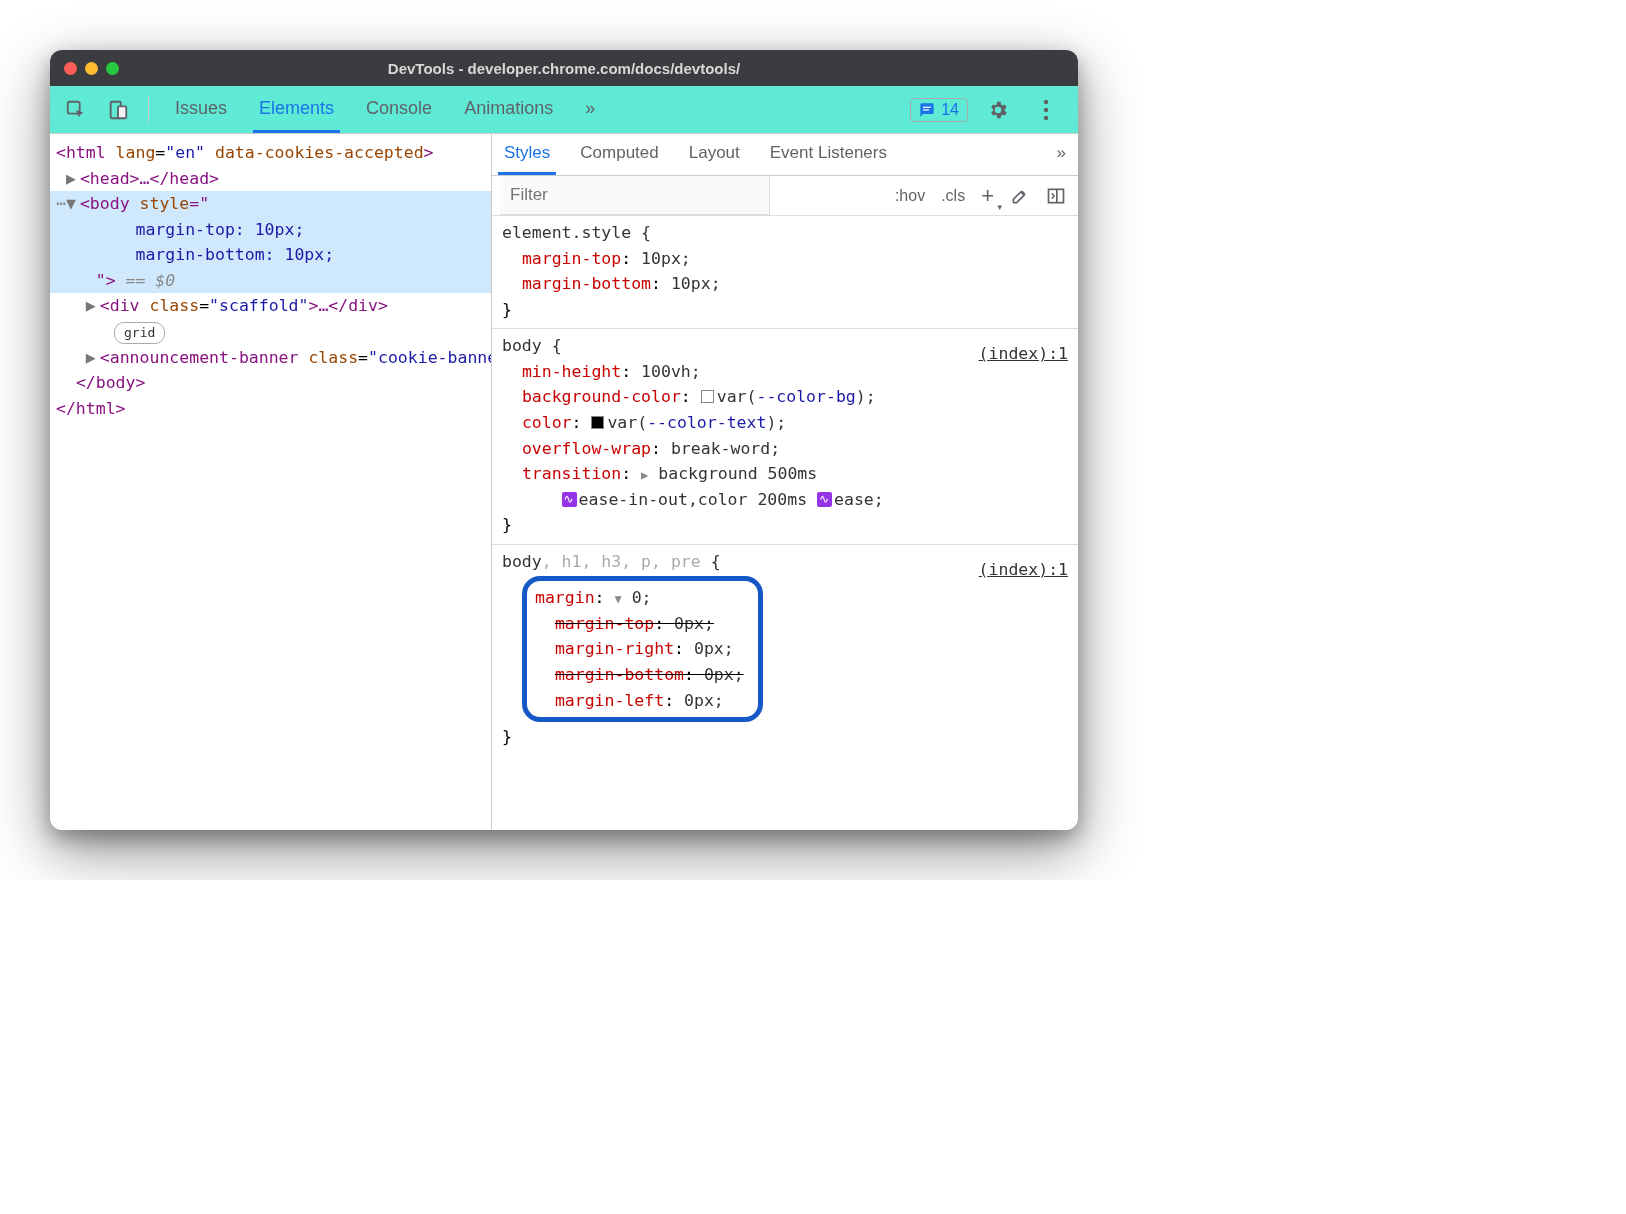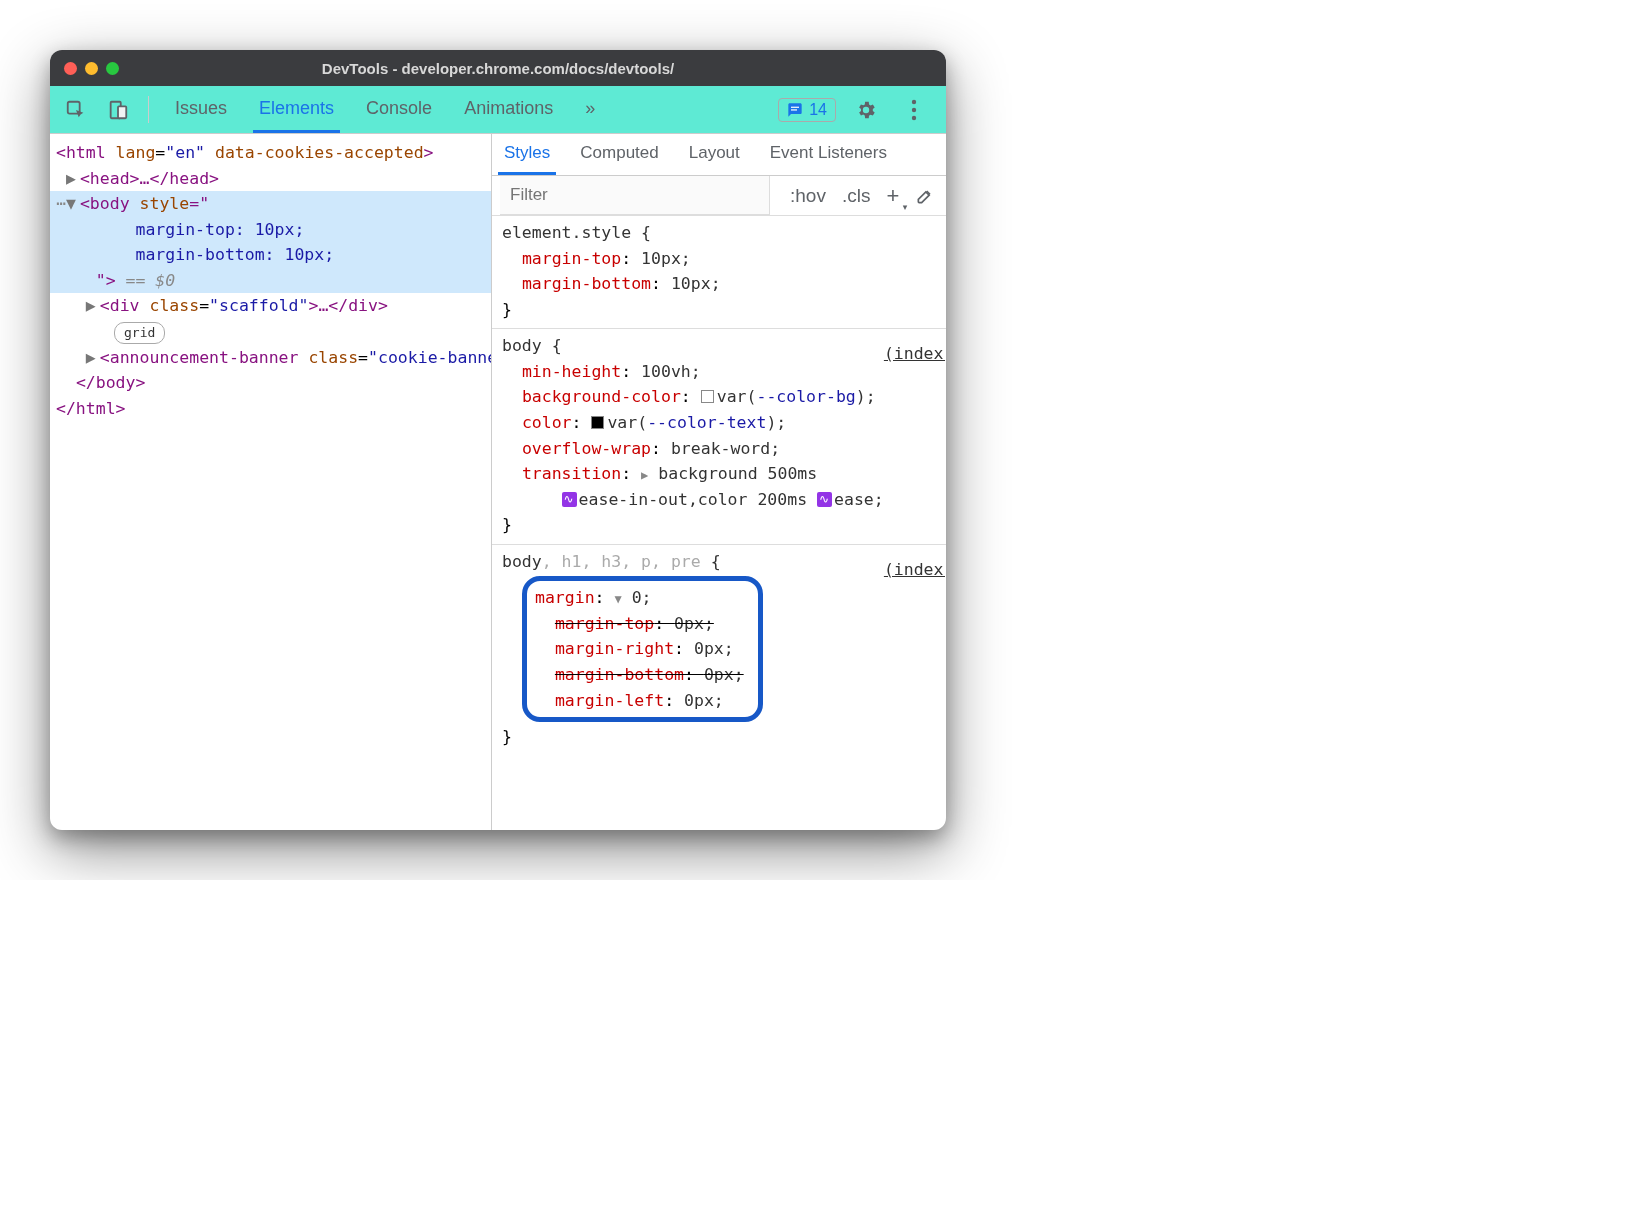--- a/index.html
+++ b/index.html
@@ -3,21 +3,21 @@
 <meta charset="utf-8">
 <style>
   * { box-sizing: border-box; }
   body {
     margin: 0;
     padding: 50px;
     background: #fff;
     font-family: "Helvetica Neue", Arial, sans-serif;
   }
   .window {
-    width: 896px;
+    width: 1028px;
     border-radius: 12px;
     background: #fff;
     box-shadow: 0 20px 60px rgba(0,0,0,0.45), 0 8px 20px rgba(0,0,0,0.3);
     overflow: hidden;
   }
   .titlebar {
     background: #3b3c3f;
     height: 36px;
     display: flex;
     align-items: center;
@@ -133,21 +133,21 @@
     font-family: "Helvetica Neue", Arial, sans-serif;
   }
   .filter-input {
     font-size: 17px; color: #888;
     border: 1px solid #ddd; border-top:none; border-left:none;
     background: #fafafa;
     height: 100%;
     flex: 0 0 270px;
     padding: 4px 10px;
   }
-  .st-btn { color:#5f6368; font-size:19px; padding:2px 4px; cursor:pointer;}
+  .st-btn { color:#5f6368; font-size:16px; padding:2px 4px; cursor:pointer;}
   .rules { flex:1; overflow:auto; }
   .rule-block { border-bottom: 1px solid #ddd; padding: 4px 10px 6px 10px; line-height:1.55; position:relative;}
   .selector { color: #333; }
   .sel-dim { color: #aaa; }
   .src-link { position:absolute; right:10px; top:12px; text-decoration: underline; color:#333; cursor:pointer;}
   .prop { color: #c80000; margin-top: 36px; }
   .val { color: #333; }
   .cssvar { color: #1a1aa6; }
   .swatch { display:inline-block; width:13px; height:13px; border:1px solid #888; vertical-align:-1px; margin-right:3px;}
   .swatch.white{ background:#fff;}

